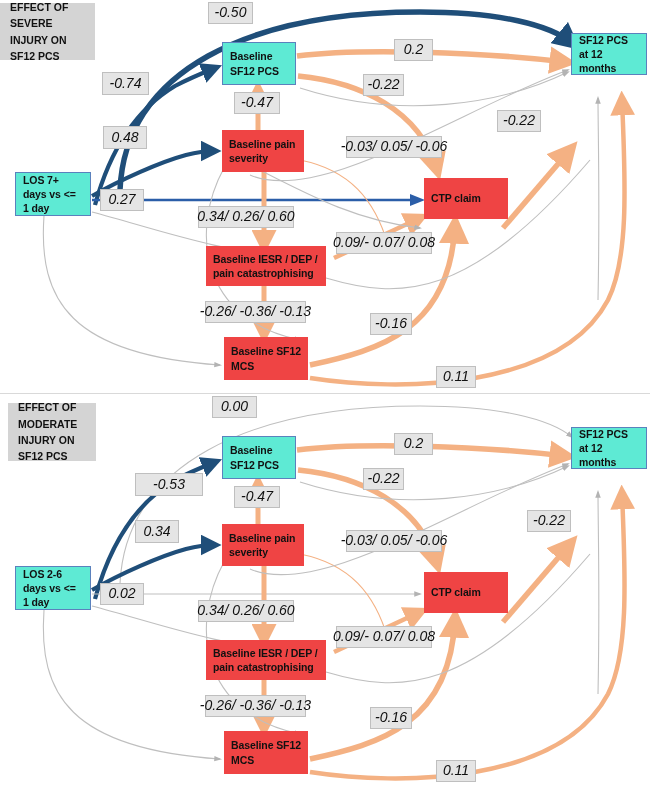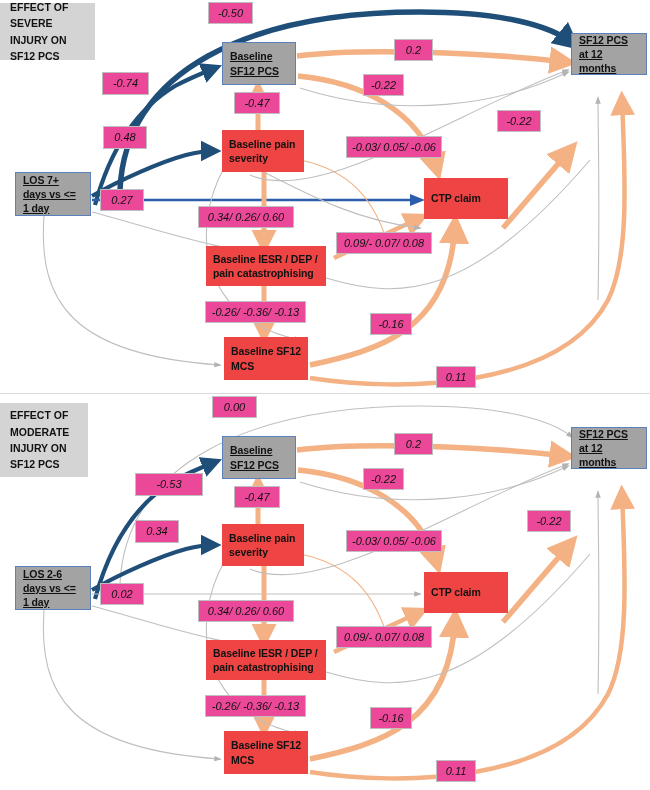--- a/index.html
+++ b/index.html
@@ -32,23 +32,22 @@
     flex-direction: column;
     justify-content: center;
     padding: 4px 7px;
     font-size: 10.5px;
     font-weight: bold;
     color: #111111;
     line-height: 1.35;
     letter-spacing: -0.1px;
   }
   .node.blue {
-    background: #a3a3a3;
+    background: #5eead4;
     border: 1px solid #5b81bd;
-    text-decoration: underline;
   }
   .node.orange {
     background: #ef4444;
     border: none;
     padding-left: 7px;
   }
   .panel-title {
     position: absolute;
     box-sizing: border-box;
     background: #d4d4d4;
@@ -57,23 +56,23 @@
     font-weight: bold;
     line-height: 1.55;
     padding: 8px 10px;
     display: flex;
     flex-direction: column;
     justify-content: center;
   }
   .coef {
     position: absolute;
     box-sizing: border-box;
-    background: #ec4899;
+    background: #e5e5e5;
     border: 1px solid #bfbfbf;
-    font-size: 11px;
+    font-size: 14px;
     font-style: italic;
     color: #111111;
     display: flex;
     align-items: center;
     justify-content: center;
     padding: 2px 5px;
     white-space: nowrap;
     line-height: 1.1;
   }
   .divider {
@@ -230,21 +229,21 @@
   <div class="coef" style="left:346px; top:136px; width:96px; height:22px;">-0.03/ 0.05/ -0.06</div>
 
   <div class="coef" style="left:336px; top:232px; width:96px; height:22px;">0.09/- 0.07/ 0.08</div>
 
   <div class="coef" style="left:497px; top:110px; width:44px; height:22px;">-0.22</div>
 
   <div class="coef" style="left:370px; top:313px; width:42px; height:22px;">-0.16</div>
 
   <div class="coef" style="left:436px; top:366px; width:40px; height:22px;">0.11</div>
 
-  <div class="panel-title" style="left:0px; top:403px; width:88px; height:74px;">EFFECT OF MODERATE INJURY ON SF12 PCS</div>
+  <div class="panel-title" style="left:8px; top:403px; width:88px; height:58px;">EFFECT OF MODERATE INJURY ON SF12 PCS</div>
 
   <div class="node blue" style="left:15px; top:566px; width:76px; height:44px;">LOS 2-6 days vs &lt;= 1 day</div>
 
   <div class="node blue" style="left:222px; top:436px; width:74px; height:43px;">Baseline SF12 PCS</div>
 
   <div class="node orange" style="left:222px; top:524px; width:82px; height:42px;">Baseline pain severity</div>
 
   <div class="node orange" style="left:206px; top:640px; width:120px; height:40px;">Baseline IESR / DEP / pain catastrophising</div>
 
   <div class="node orange" style="left:224px; top:731px; width:84px; height:43px;">Baseline SF12 MCS</div>

